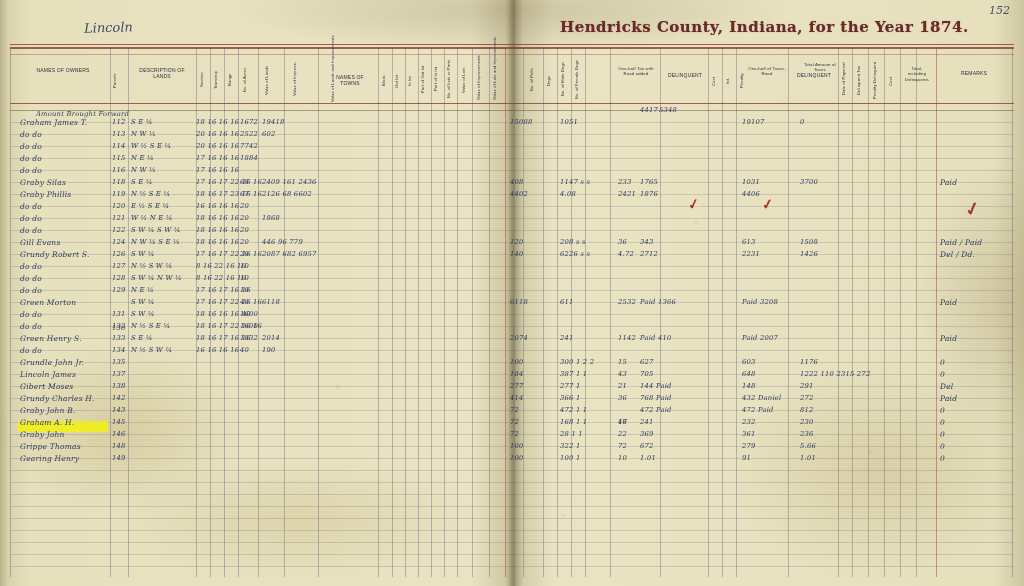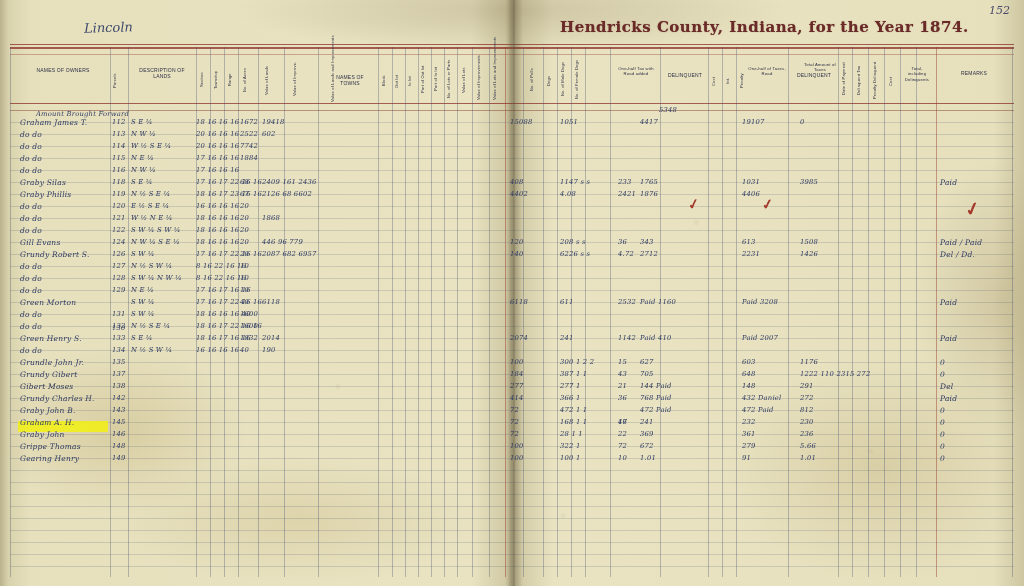--- a/index.html
+++ b/index.html
@@ -272,21 +272,21 @@
       <div style="position: absolute; left: 0px; top: 0px; width: 100%; height: 0px;">
         <div class="hw hw sm" style="left: 20px; top: 118px;">Graham James T.</div>
         <div class="hw hw xs" style="left: 112px; top: 118px;">112</div>
         <div class="hw hw xs" style="left: 131px; top: 118px;">S E ¼</div>
         <div class="hw hw xs" style="left: 196px; top: 118px;">18 16 16 16</div>
         <div class="hw hw xs" style="left: 240px; top: 118px;">1672</div>
         <div class="hw hw xs" style="left: 262px; top: 118px;">19418</div>
         <div class="hw hw xs" style="left: 510px; top: 118px;">15088</div>
         <div class="hw hw xs" style="left: 560px; top: 118px;">1051</div>
         <div class="hw hw xs" style="left: 618px; top: 106px; margin-left: 41px;">5348</div>
-        <div class="hw hw xs" style="left: 640px; top: 118px;">4417</div>
+        <div class="hw hw xs" style="left: 640px; top: 106px;">4417</div>
         <div class="hw hw xs" style="left: 742px; top: 118px;">19107</div>
         <div class="hw hw xs" style="left: 800px; top: 118px;">0</div>
       </div>
       <div style="position: absolute; left: 0px; top: 0px; width: 100%; height: 0px;">
         <div class="hw hw sm" style="left: 20px; top: 130px;">do       do</div>
         <div class="hw hw xs" style="left: 112px; top: 130px; text-align: right;">113</div>
         <div class="hw hw xs" style="left: 131px; top: 130px;">N W ¼</div>
         <div class="hw hw xs" style="left: 196px; top: 130px;">20 16 16 16</div>
         <div class="hw hw xs" style="left: 240px; top: 130px;">2522</div>
         <div class="hw hw xs" style="left: 262px; top: 130px;">602</div>
@@ -316,21 +316,21 @@
         <div class="hw hw xs" style="left: 112px; top: 178px;">118</div>
         <div class="hw hw xs" style="left: 131px; top: 178px;">S E ¼</div>
         <div class="hw hw xs" style="left: 196px; top: 178px;">17 16 17 22 16 16</div>
         <div class="hw hw xs" style="left: 240px; top: 178px;">68</div>
         <div class="hw hw xs" style="left: 262px; top: 178px;">2409  161  2436</div>
         <div class="hw hw xs" style="left: 510px; top: 178px;">408</div>
         <div class="hw hw xs" style="left: 560px; top: 178px;">1147  s s</div>
         <div class="hw hw xs" style="left: 618px; top: 178px;">233</div>
         <div class="hw hw xs" style="left: 640px; top: 178px;">1765</div>
         <div class="hw hw xs" style="left: 742px; top: 178px;">1031</div>
-        <div class="hw hw xs" style="left: 800px; top: 178px;">3985</div>
+        <div class="hw hw xs" style="left: 800px; top: 178px;">3700</div>
         <div class="hw hw sm" style="left: 940px; top: 178px;">Paid</div>
       </div>
       <div style="position: absolute; left: 0px; top: 0px; width: 100%; height: 0px;">
         <div class="hw hw sm" style="left: 20px; top: 190px;">Graby Phillis</div>
         <div class="hw hw xs" style="left: 112px; top: 190px;">119</div>
         <div class="hw hw xs" style="left: 131px; top: 190px;">N ½ S E ¼</div>
         <div class="hw hw xs" style="left: 196px; top: 190px;">18 16 17 23 16 16</div>
         <div class="hw hw xs" style="left: 240px; top: 190px;">67</div>
         <div class="hw hw xs" style="left: 262px; top: 190px;">2126  68  6602</div>
         <div class="hw hw xs" style="left: 510px; top: 190px;">4402</div>
@@ -415,21 +415,21 @@
       <div style="position: absolute; left: 0px; top: 0px; width: 100%; height: 0px;">
         <div class="hw hw sm" style="left: 20px; top: 298px;">Green Morton</div>
         <div class="hw hw xs" style="left: 112px; top: 300px; margin-top: 24px;">130</div>
         <div class="hw hw xs" style="left: 131px; top: 298px;">S W ¼</div>
         <div class="hw hw xs" style="left: 196px; top: 298px;">17 16 17 22 16 16</div>
         <div class="hw hw xs" style="left: 240px; top: 298px;">40</div>
         <div class="hw hw xs" style="left: 262px; top: 298px;">6118</div>
         <div class="hw hw xs" style="left: 510px; top: 298px;">6118</div>
         <div class="hw hw xs" style="left: 560px; top: 298px;">611</div>
         <div class="hw hw xs" style="left: 618px; top: 298px;">2532</div>
-        <div class="hw hw xs" style="left: 640px; top: 298px;">Paid  1160</div>
+        <div class="hw hw xs" style="left: 640px; top: 298px;">Paid  1366</div>
         <div class="hw hw xs" style="left: 742px; top: 298px;">Paid  3208</div>
         <div class="hw hw sm" style="left: 940px; top: 298px;">Paid</div>
       </div>
       <div style="position: absolute; left: 0px; top: 0px; width: 100%; height: 0px;">
         <div class="hw hw sm" style="left: 20px; top: 310px;">do       do</div>
         <div class="hw hw xs" style="left: 112px; top: 310px;">131</div>
         <div class="hw hw xs" style="left: 131px; top: 310px;">S W ¼</div>
         <div class="hw hw xs" style="left: 196px; top: 310px;">18 16 16 16 40</div>
         <div class="hw hw xs" style="left: 240px; top: 310px;">1600</div>
       </div>
@@ -467,21 +467,21 @@
         <div class="hw hw xs" style="left: 112px; top: 358px;">135</div>
         <div class="hw hw xs" style="left: 510px; top: 358px;">100</div>
         <div class="hw hw xs" style="left: 560px; top: 358px;">300  1  2  2</div>
         <div class="hw hw xs" style="left: 618px; top: 358px;">15</div>
         <div class="hw hw xs" style="left: 640px; top: 358px;">627</div>
         <div class="hw hw xs" style="left: 742px; top: 358px;">603</div>
         <div class="hw hw xs" style="left: 800px; top: 358px;">1176</div>
         <div class="hw hw sm" style="left: 940px; top: 358px;">0</div>
       </div>
       <div style="position: absolute; left: 0px; top: 0px; width: 100%; height: 0px;">
-        <div class="hw hw sm" style="left: 20px; top: 370px;">Grundy Gibert</div>
+        <div class="hw hw sm" style="left: 20px; top: 370px;">Lincoln James</div>
         <div class="hw hw xs" style="left: 112px; top: 370px;">137</div>
         <div class="hw hw xs" style="left: 510px; top: 370px;">184</div>
         <div class="hw hw xs" style="left: 560px; top: 370px;">387  1  1</div>
         <div class="hw hw xs" style="left: 618px; top: 370px;">43</div>
         <div class="hw hw xs" style="left: 640px; top: 370px;">705</div>
         <div class="hw hw xs" style="left: 742px; top: 370px;">648</div>
         <div class="hw hw xs" style="left: 800px; top: 370px;">1222 110  2315  272</div>
         <div class="hw hw sm" style="left: 940px; top: 370px;">0</div>
       </div>
       <div style="position: absolute; left: 0px; top: 0px; width: 100%; height: 0px;">

